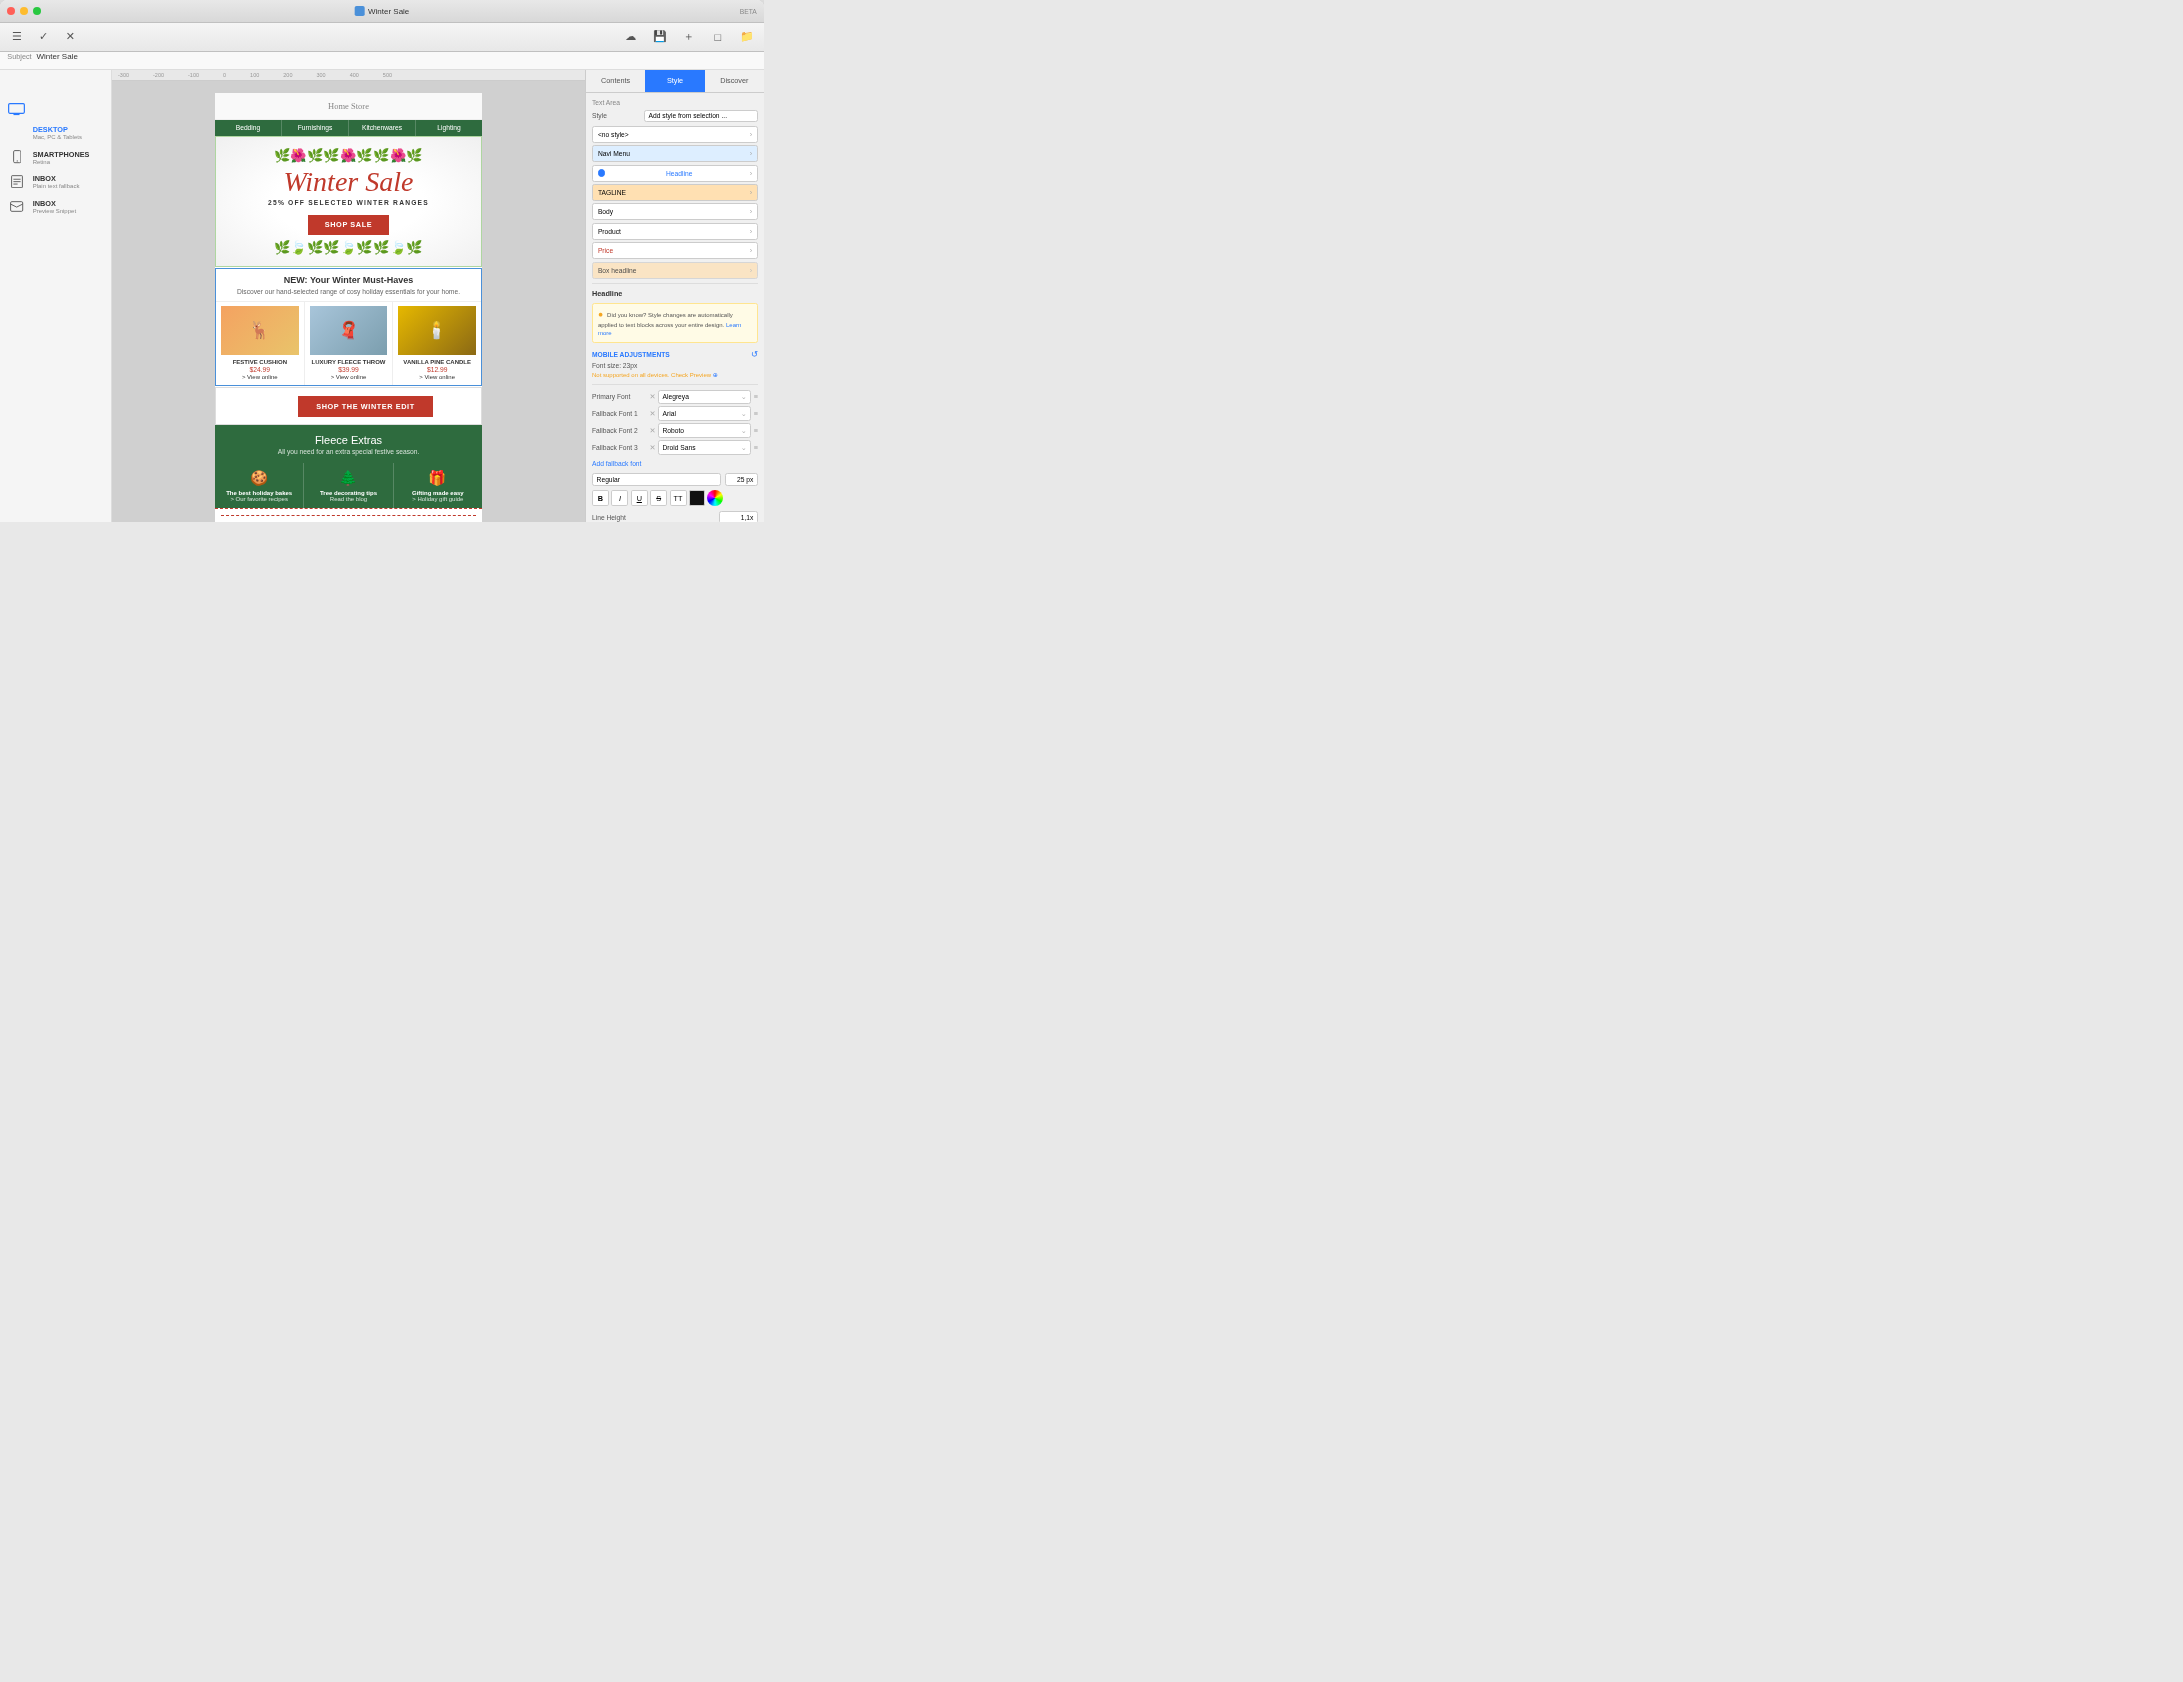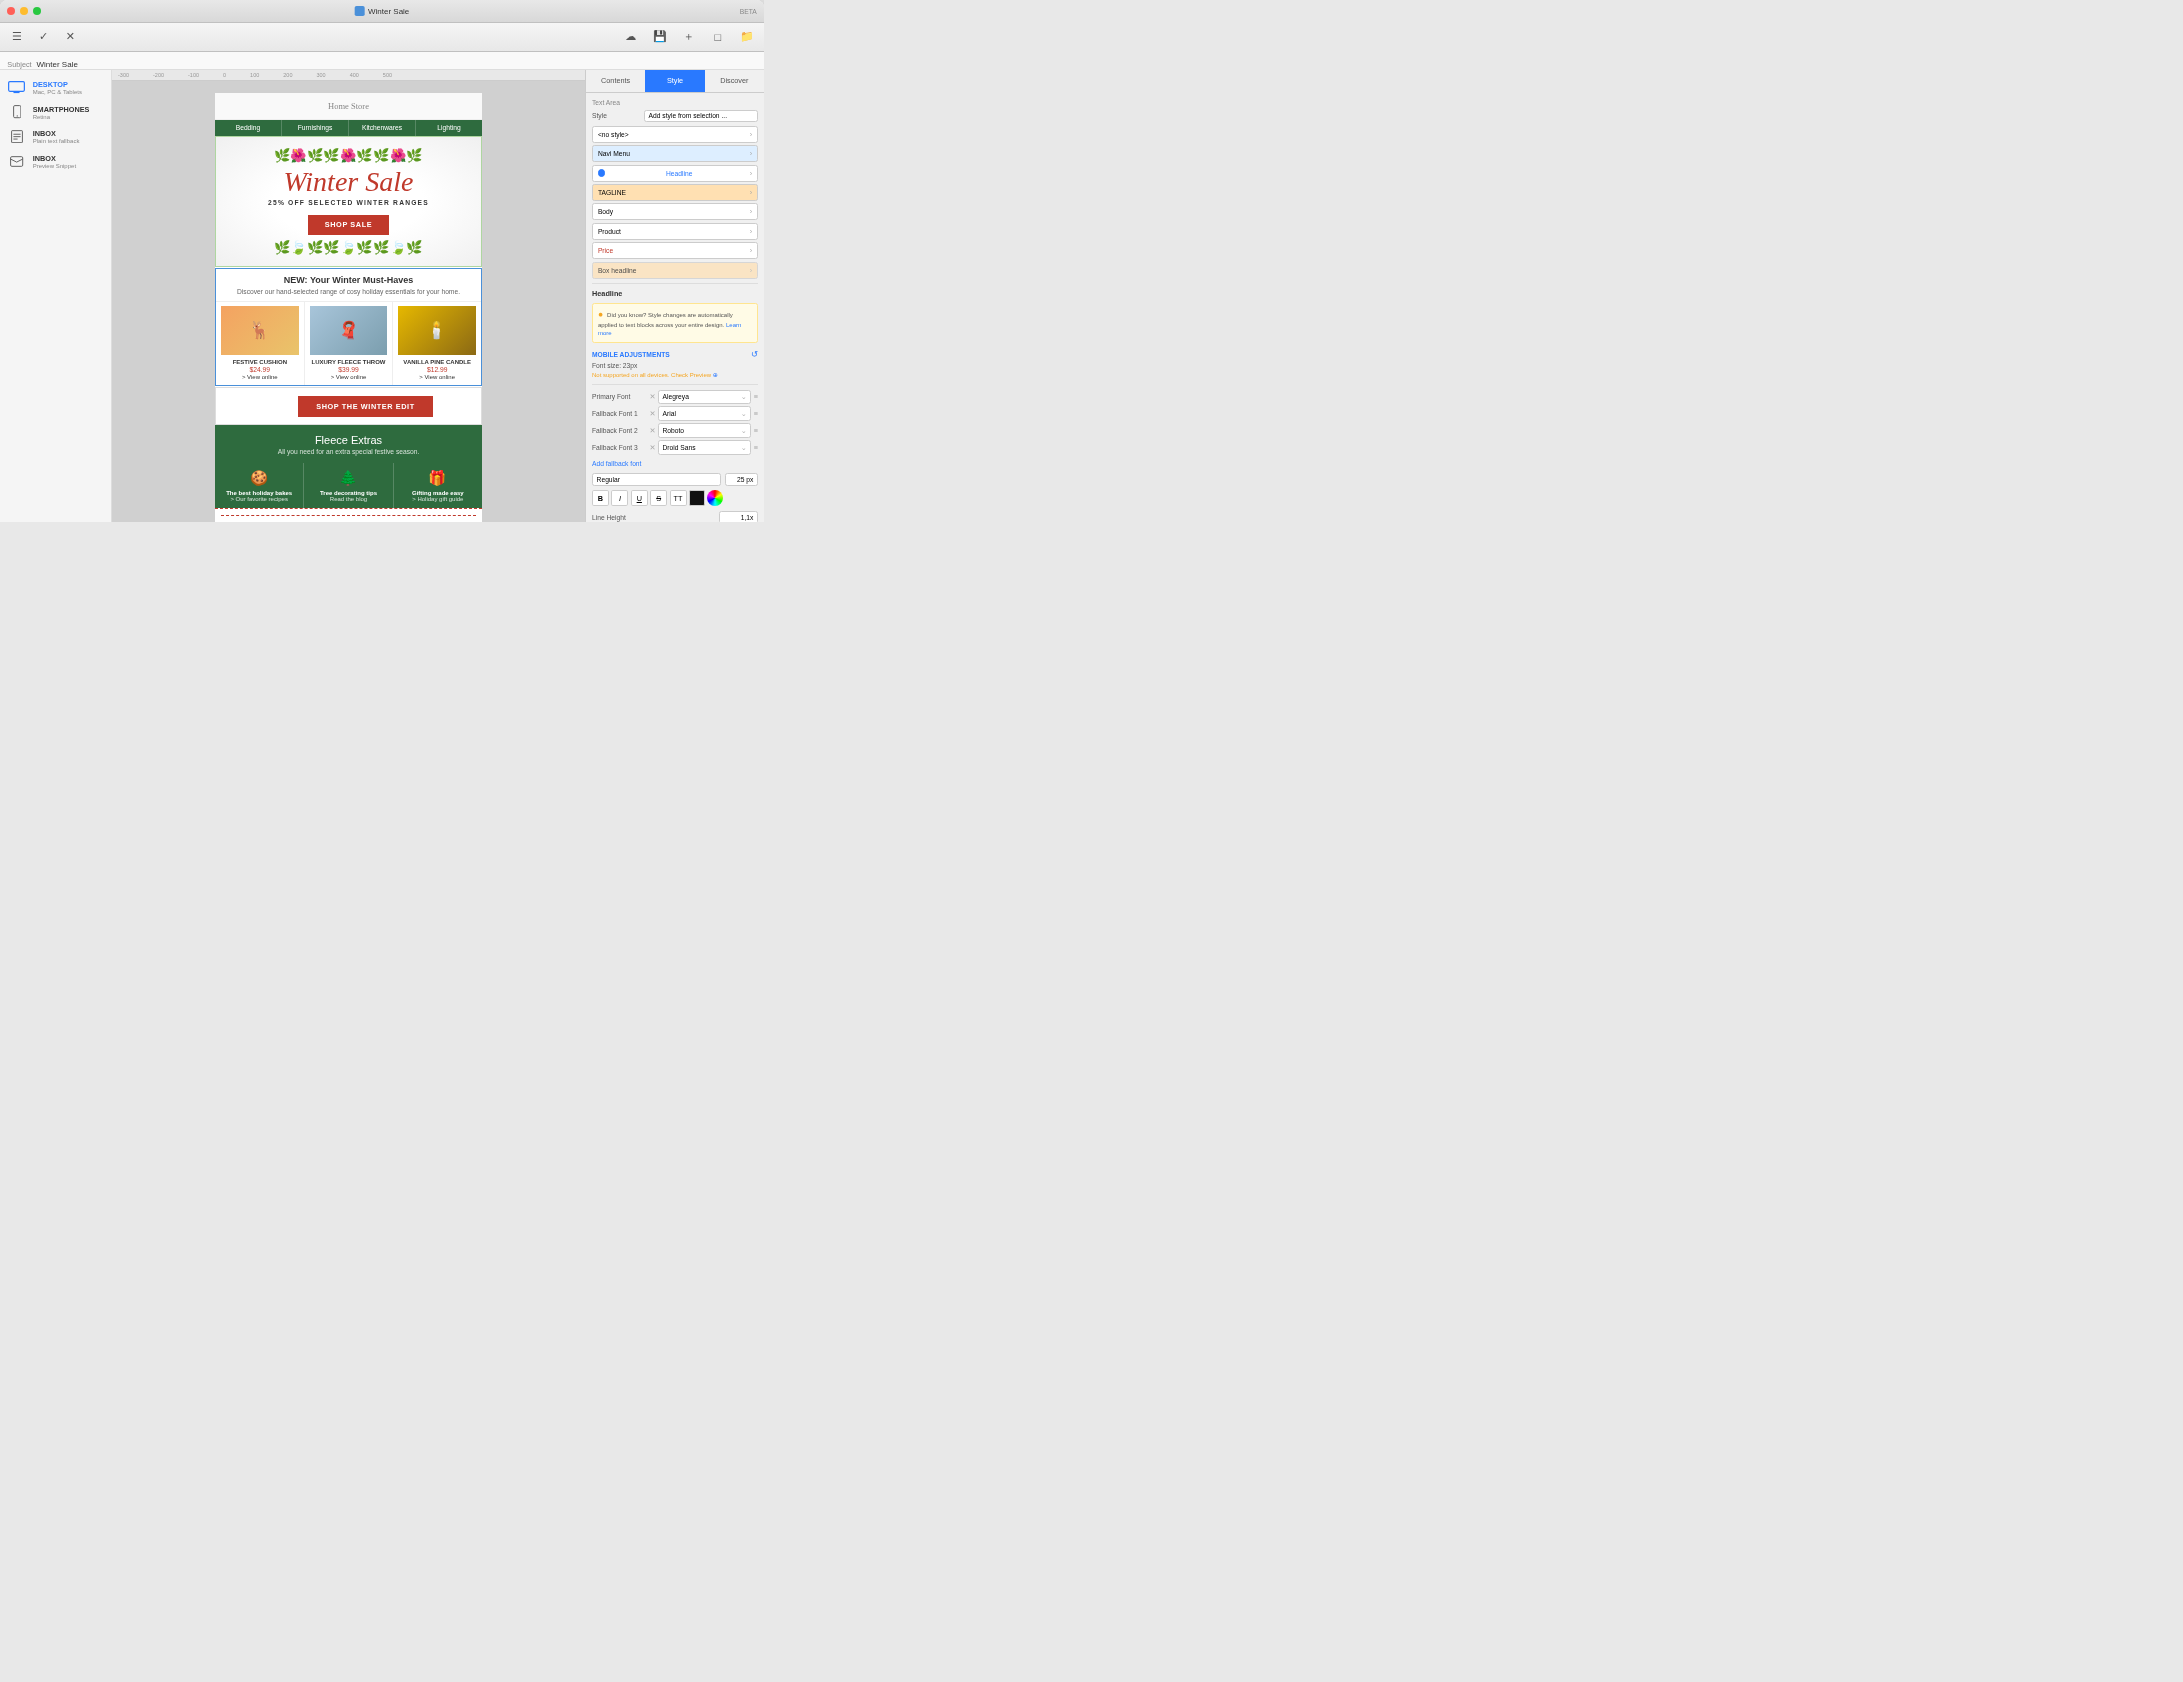--- a/index.html
+++ b/index.html
@@ -12,35 +12,35 @@
     .tl { width: 8px; height: 8px; border-radius: 50%; }
     .tl.close { background: #ff5f57; }
     .tl.min { background: #febc2e; }
     .tl.max { background: #28c840; }
     .window-title { position: absolute; left: 50%; transform: translateX(-50%); font-size: 8px; color: #333; display: flex; align-items: center; gap: 3.6px; }
     .window-title-icon { width: 9.7px; height: 9.7px; background: #4a90d9; border-radius: 1.8px; display: inline-block; }
     .titlebar-right { margin-left: auto; font-size: 6.7px; color: #888; }
     .toolbar { height: 29px; background: linear-gradient(to bottom, #f5f5f5, #e8e8e8); border-bottom: 0.6px solid #c0c0c0; display: flex; align-items: center; padding: 0 7.3px; gap: 9.7px; flex-shrink: 0; }
     .toolbar-icons { display: flex; gap: 7.3px; align-items: center; }
     .toolbar-icon { width: 19.4px; height: 19.4px; display: flex; align-items: center; justify-content: center; color: #555; font-size: 11px; }
-    .subject-bar { height: 18px; background: #f9f9f9; border-bottom: 0.6px solid #ddd; display: flex; align-items: flex-end; padding: 0 7.3px; flex-shrink: 0; }
+    .subject-bar { height: 18px; background: #f9f9f9; border-bottom: 0.6px solid #ddd; display: flex; align-items: flex-start; padding: 0 7.3px; flex-shrink: 0; }
     .subject-label { font-size: 7.3px; color: #888; margin-right: 4.9px; }
     .subject-value { font-size: 8px; color: #333; }
 
     
     .main { display: flex; flex: 1; overflow: hidden; }
 
     
     .left-sidebar { width: 112px; background: #f5f5f5; border-right: 0.6px solid #ddd; padding: 4.9px 0; flex-shrink: 0; }
     .sidebar-item { display: flex; align-items: center; gap: 6px; padding: 4.9px 7.3px; cursor: pointer; }
     .sidebar-item.active .sidebar-item-title { color: #2979ff; }
     .sidebar-icon { width: 19.4px; height: 14.6px; display: flex; align-items: center; justify-content: center; flex-shrink: 0; }
     .sidebar-item-text { display: flex; flex-direction: column; }
     .sidebar-item-title { font-size: 7.3px; font-weight: 600; color: #333; }
-    .sidebar-item.active .sidebar-item-title { color: #2979ff; }
+    .sidebar-item.active .sidebar-item-title { color: #2979ff; margin-top: 45px; }
     .sidebar-item-sub { font-size: 6px; color: #888; }
 
     
     .canvas-area { flex: 1; background: #d0d0d0; overflow: hidden; position: relative; display: flex; flex-direction: column; }
     .canvas-scroll { flex: 1; overflow: auto; padding: 12px; display: flex; justify-content: center; }
     .email-canvas { width: 267px; background: white; flex-shrink: 0; }
 
     
     .email-header { background: #f9f9f9; text-align: center; padding: 7.3px; border-bottom: 0.6px solid #eee; }
     .email-nav { background: #2e6b3e; display: flex; }

